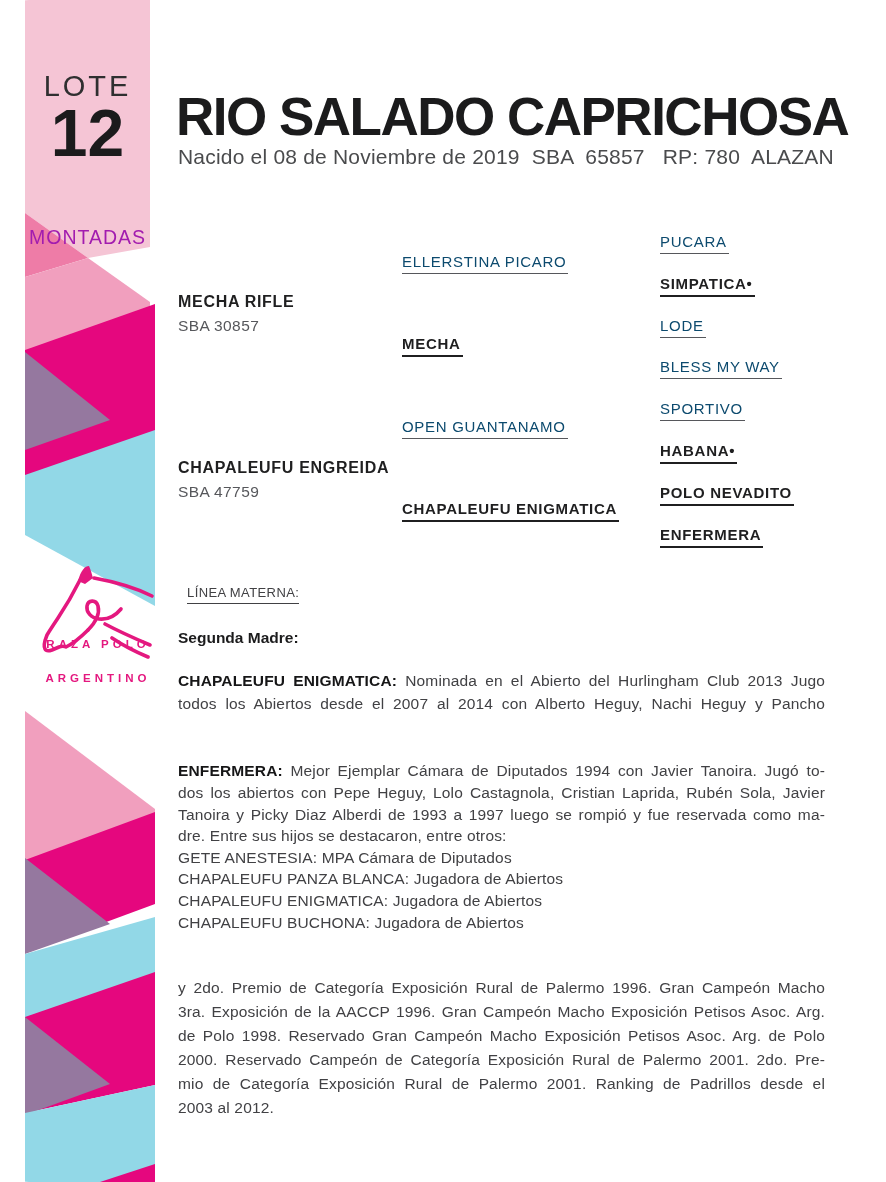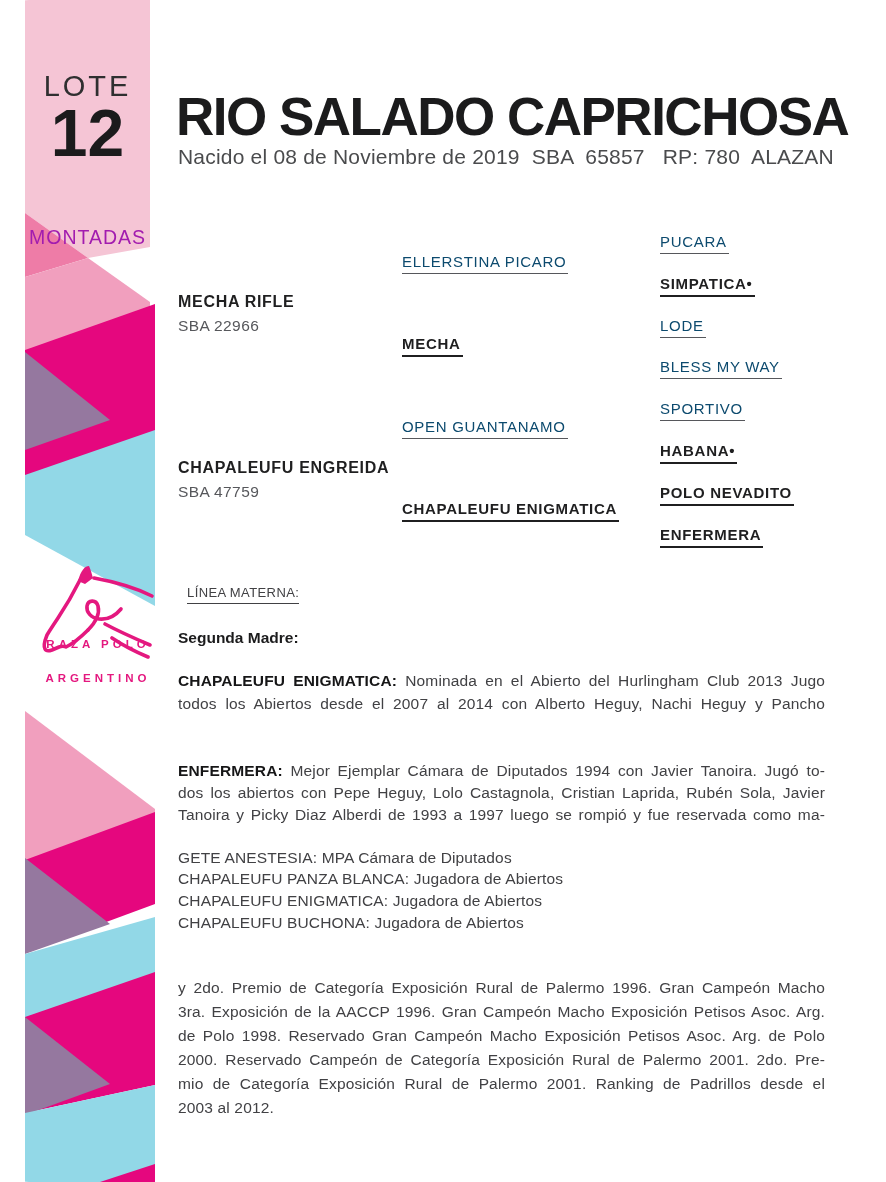--- a/index.html
+++ b/index.html
@@ -69,21 +69,21 @@
   </svg>
 
   <div class="abs banner-kicker">LOTE</div>
   <div class="abs banner-number">12</div>
   <div class="abs banner-category">MONTADAS</div>
 
   <div class="abs title">RIO SALADO CAPRICHOSA</div>
   <div class="abs birth">Nacido el 08 de Noviembre de 2019  SBA  65857   RP: 780  ALAZAN</div>
 
   <div class="abs ped g1" style="top:293px">MECHA RIFLE</div>
-  <div class="abs ped g1reg" style="top:317px">SBA 22966</div>
+  <div class="abs ped g1reg" style="top:317px">SBA 30857</div>
   <div class="abs ped g1" style="top:459px">CHAPALEUFU ENGREIDA</div>
   <div class="abs ped g1reg" style="top:483px">SBA 47759</div>
 
   <div class="abs ped g2"><span class="abs u reg" style="top:253px">ELLERSTINA PICARO</span></div>
   <div class="abs ped g2"><span class="abs u b" style="top:335px">MECHA</span></div>
   <div class="abs ped g2"><span class="abs u reg" style="top:418px">OPEN GUANTANAMO</span></div>
   <div class="abs ped g2"><span class="abs u b" style="top:500px">CHAPALEUFU ENIGMATICA</span></div>
 
   <div class="abs ped g3"><span class="abs u reg" style="top:233px">PUCARA</span></div>
   <div class="abs ped g3"><span class="abs u b" style="top:275px">SIMPATICA•</span></div>
@@ -107,20 +107,21 @@
 
   <div class="abs lh" style="top:585px">LÍNEA MATERNA:</div>
   <div class="abs sub" style="top:629px">Segunda Madre:</div>
 
   <div class="abs pl j" style="top:672px"><b>CHAPALEUFU ENIGMATICA:</b><span> Nominada en el Abierto del Hurlingham Club 2013 Jugo</span></div>
   <div class="abs pl j" style="top:695px">todos los Abiertos desde el 2007 al 2014 con Alberto Heguy, Nachi Heguy y Pancho</div>
 
   <div class="abs pl j" style="top:762px"><b>ENFERMERA:</b><span> Mejor Ejemplar Cámara de Diputados 1994 con Javier Tanoira. Jugó to-</span></div>
   <div class="abs pl j" style="top:784px">dos los abiertos con Pepe Heguy, Lolo Castagnola, Cristian Laprida, Rubén Sola, Javier</div>
   <div class="abs pl j" style="top:806px">Tanoira y Picky Diaz Alberdi de 1993 a 1997 luego se rompió y fue reservada como ma-</div>
+  <div class="abs pl" style="top:827px">dre. Entre sus hijos se destacaron, entre otros:</div>
   <div class="abs pl" style="top:849px">GETE ANESTESIA: MPA Cámara de Diputados</div>
   <div class="abs pl" style="top:870px">CHAPALEUFU PANZA BLANCA: Jugadora de Abiertos</div>
   <div class="abs pl" style="top:892px">CHAPALEUFU ENIGMATICA: Jugadora de Abiertos</div>
   <div class="abs pl" style="top:914px">CHAPALEUFU BUCHONA: Jugadora de Abiertos</div>
 
   <div class="abs pl j" style="top:979px">y 2do. Premio de Categoría Exposición Rural de Palermo 1996. Gran Campeón Macho</div>
   <div class="abs pl j" style="top:1003px">3ra. Exposición de la AACCP 1996. Gran Campeón Macho Exposición Petisos Asoc. Arg.</div>
   <div class="abs pl j" style="top:1027px">de Polo 1998. Reservado Gran Campeón Macho Exposición Petisos Asoc. Arg. de Polo</div>
   <div class="abs pl j" style="top:1051px">2000. Reservado Campeón de Categoría Exposición Rural de Palermo 2001. 2do. Pre-</div>
   <div class="abs pl j" style="top:1075px">mio de Categoría Exposición Rural de Palermo 2001. Ranking de Padrillos desde el</div>

